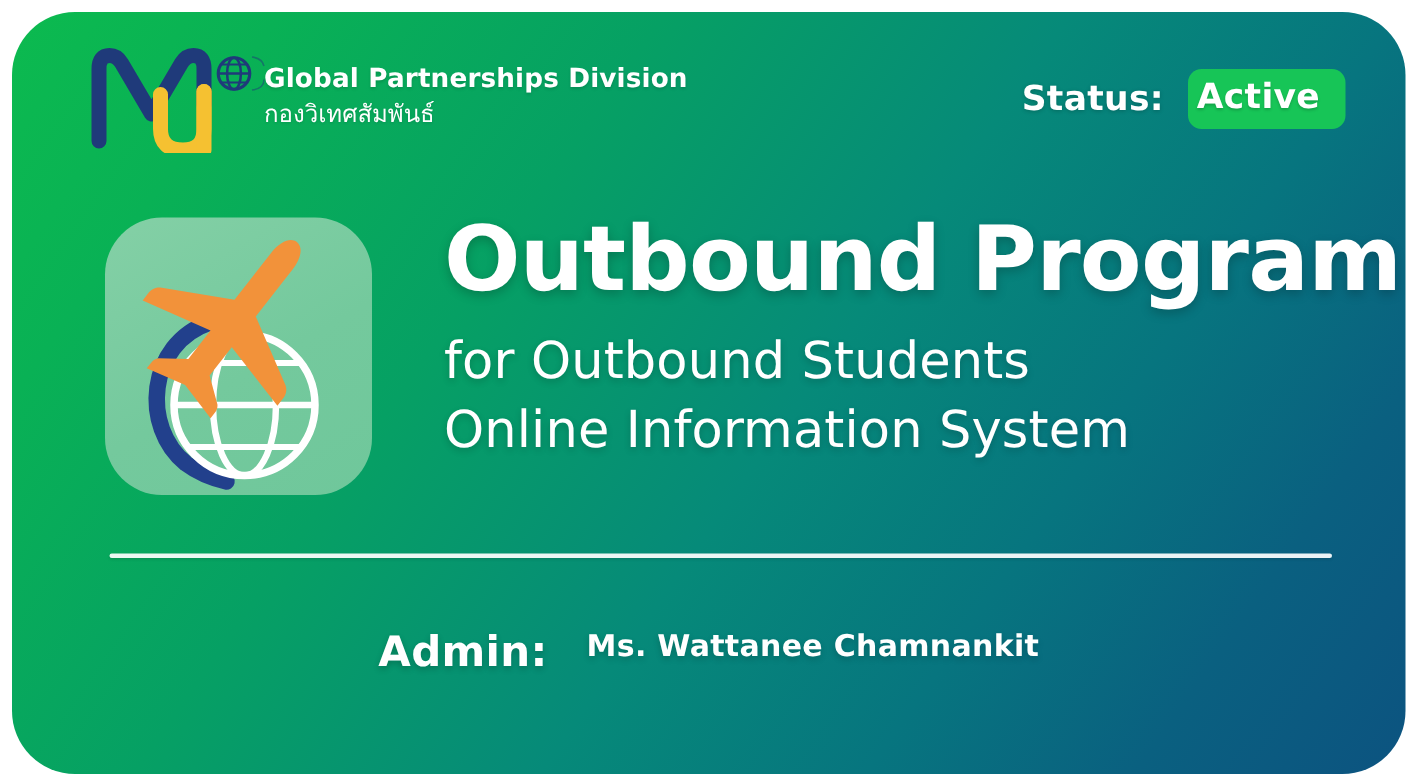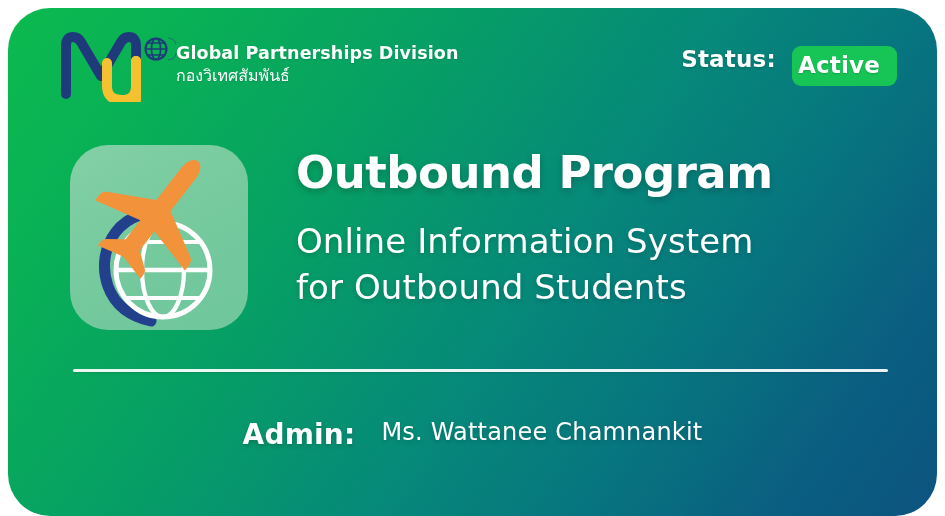--- a/index.html
+++ b/index.html
@@ -73,20 +73,21 @@
     white-space: nowrap;
     margin-top: 1px;
     text-shadow: 0 1px 2px rgba(0,0,0,0.13);
   }
 
   #status-wrap {
     position: absolute;
     right: 40px;
     top: 38px;
     display: flex;
+    align-items: center;
     gap: 16px;
   }
   #status-label {
     font-size: 23px;
     font-weight: 700;
     color: #ffffff;
     letter-spacing: 0.2px;
     text-shadow: 0 1px 3px rgba(0,0,0,0.22);
   }
   #status-badge {
@@ -115,21 +116,21 @@
   #app-icon-tile svg { display: block; }
 
   
   #title-block {
     position: absolute;
     left: 288px;
     top: 128px;
     width: 630px;
   }
   #app-title {
-    font-size: 45px;
+    font-size: 60px;
     font-weight: 700;
     color: #ffffff;
     line-height: 74px;
     letter-spacing: -0.5px;
     white-space: nowrap;
     text-shadow: 0 3px 7px rgba(0,0,0,0.22);
   }
   #app-subtitle {
     margin-top: 8px;
     font-size: 34px;
@@ -165,22 +166,22 @@
     gap: 26px;
   }
   #admin-label {
     font-size: 28px;
     font-weight: 700;
     color: #ffffff;
     letter-spacing: 0.2px;
     text-shadow: 0 2px 4px rgba(0,0,0,0.2);
   }
   #admin-name {
-    font-size: 24px;
-    font-weight: 400;
+    font-size: 20px;
+    font-weight: 700;
     color: #ffffff;
     letter-spacing: 0.2px;
     text-shadow: 0 2px 4px rgba(0,0,0,0.18);
   }
 </style>
 </head>
 <body>
 
 <div id="card">
 
@@ -258,22 +259,22 @@
                  L77 62
                  L77 22
                  C77 12 81 6 86 6 Z"></path>
       </g>
     </svg>
   </div>
 
   <div id="title-block">
     <div id="app-title">Outbound Program</div>
     <div id="app-subtitle">
+      <span class="sub-line">for Outbound Students</span>
       <span class="sub-line">Online Information System</span>
-      <span class="sub-line">for Outbound Students</span>
     </div>
   </div>
 
   <div id="divider"></div>
 
   <div id="admin-row">
     <span id="admin-label">Admin:</span>
     <span id="admin-name">Ms. Wattanee Chamnankit</span>
   </div>
 

